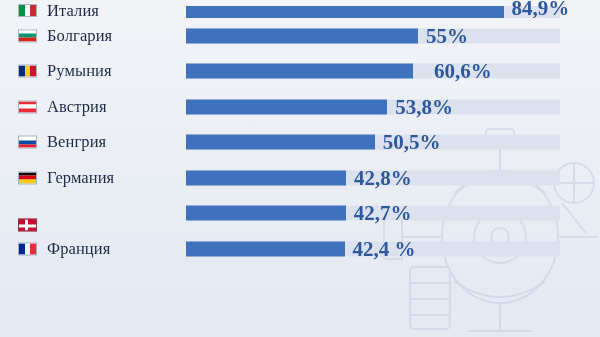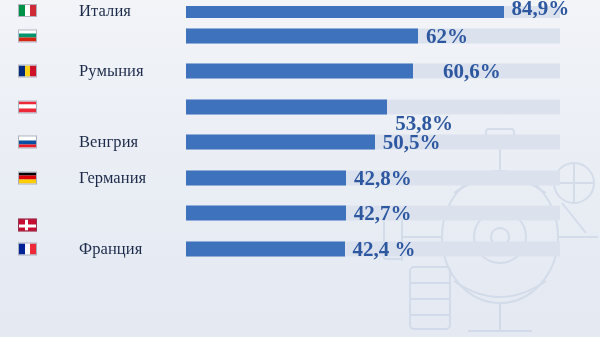--- a/index.html
+++ b/index.html
@@ -59,21 +59,20 @@
   .flag.horiz { flex-direction: column; }
   .cname {
     position: absolute;
     left: 47px;
     top: 50%;
     transform: translateY(-50%);
     font-size: 16.5px;
     color: #1c2b4a;
     white-space: nowrap;
     letter-spacing: 0.1px;
-    margin-left: 32px;
   }
   .track {
     position: absolute;
     left: 186px;
     top: 50%;
     transform: translateY(-50%);
     width: 374px;
     height: 15px;
     background: #dbe2ee;
   }
@@ -144,44 +143,46 @@
         <span class="track"></span>
         <span class="bar" style="width: 317.5px; background: rgb(63, 114, 189);"></span>
         <span class="val" style="left: 511.526px;">84,9%</span>
       </div>
       <div class="row">
         <span class="flag horiz">
           <span class="h" style="background: rgb(255, 255, 255);"></span>
           <span class="h" style="background: rgb(0, 150, 110);"></span>
           <span class="h" style="background: rgb(214, 38, 18);"></span>
         </span>
+        <span class="cname">Болгария</span>
         <span class="track"></span>
         <span class="bar" style="width: 231.9px; background: rgb(63, 114, 189);"></span>
-        <span class="val" style="left: 425.88px;">62%</span>
+        <span class="val" style="left: 425.88px;">55%</span>
       </div>
       <div class="row">
         <span class="flag">
           <span class="v" style="background: rgb(0, 43, 127);"></span>
           <span class="v" style="background: rgb(252, 209, 22);"></span>
           <span class="v" style="background: rgb(206, 17, 38);"></span>
         </span>
         <span class="cname">Румыния</span>
         <span class="track"></span>
         <span class="bar" style="width: 226.6px; background: rgb(63, 114, 189);"></span>
-        <span class="val" style="left: 443px;">60,6%</span>
+        <span class="val" style="left: 434px;">60,6%</span>
       </div>
       <div class="row">
         <span class="flag horiz">
           <span class="h" style="background: rgb(237, 41, 57);"></span>
           <span class="h" style="background: rgb(255, 255, 255);"></span>
           <span class="h" style="background: rgb(237, 41, 57);"></span>
         </span>
+        <span class="cname">Австрия</span>
         <span class="track"></span>
         <span class="bar" style="width: 201.2px; background: rgb(63, 114, 189);"></span>
-        <span class="val" style="left: 395.212px; margin-top: 16px;">53,8%</span>
+        <span class="val" style="left: 395.212px;">53,8%</span>
       </div>
       <div class="row">
         <span class="flag horiz">
           <span class="h" style="background: rgb(255, 255, 255);"></span>
           <span class="h" style="background: rgb(11, 78, 162);"></span>
           <span class="h" style="background: rgb(238, 28, 37);"></span>
         </span>
         <span class="cname">Венгрия</span>
         <span class="track"></span>
         <span class="bar" style="width: 188.9px; background: rgb(63, 114, 189);"></span>

